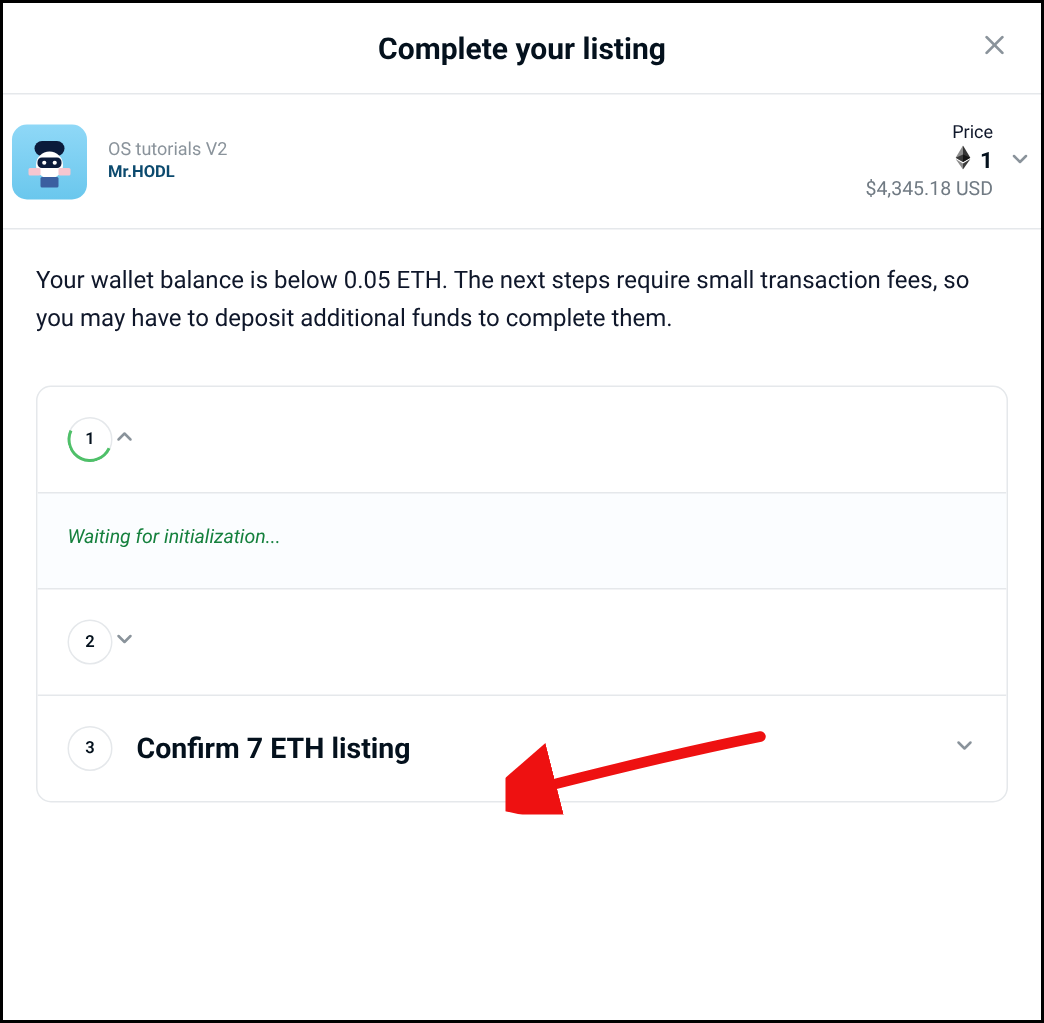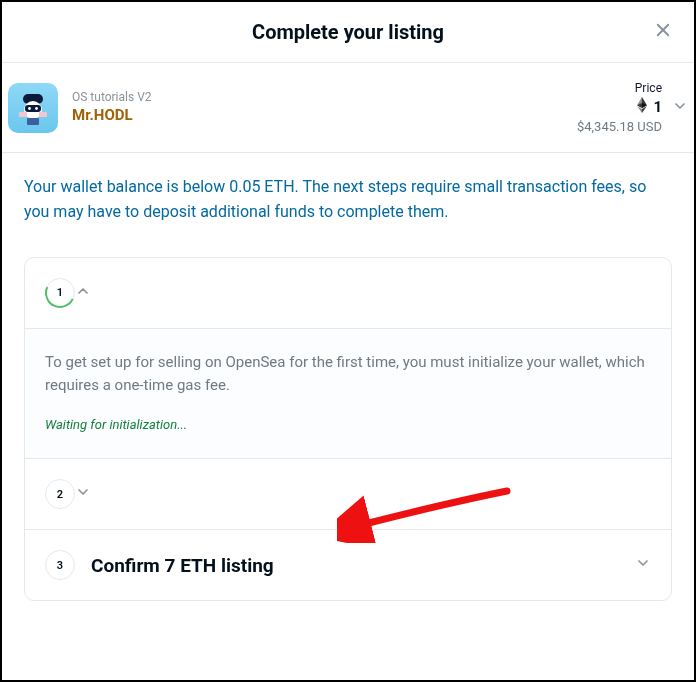--- a/index.html
+++ b/index.html
@@ -53,23 +53,23 @@
     .item-meta {
       margin-left: 14px;
       flex: 1;
     }
     .collection-name {
       font-size: 12px;
       color: #8a939b;
       margin-bottom: 2px;
     }
     .item-name {
-      font-size: 15px;
-      font-weight: 700;
-      color: #a16207;
+      font-size: 11px;
+      font-weight: 700;
+      color: #0c4a6e;
       margin-bottom: 2px;
     }
     .quantity {
       font-size: 13px;
       color: #707a83;
     }
     .price-block {
       text-align: right;
       margin-right: 10px;
     }
@@ -95,21 +95,21 @@
     }
     .chevron {
       color: #8a939b;
     }
     .body {
       padding: 22px;
       flex: 1;
     }
     .warning {
       font-size: 16px;
-      color: #0369a1;
+      color: #0f172a;
       line-height: 1.55;
       margin-bottom: 32px;
     }
     .steps {
       border: 1px solid #e5e8eb;
       border-radius: 10px;
       overflow: hidden;
     }
     .step {
       border-bottom: 1px solid #e5e8eb;
@@ -236,21 +236,20 @@
     <div class="step">
       <div class="step-header">
         <div class="step-badge active">1</div>
         <div class="step-chevron">
           <svg width="16" height="16" viewBox="0 0 24 24" fill="none" stroke="currentColor" stroke-width="2.5" stroke-linecap="round" stroke-linejoin="round">
               <polyline points="6 15 12 9 18 15"></polyline>
             </svg>
         </div>
       </div>
       <div class="step-body">
-        <div class="step-desc">To get set up for selling on OpenSea for the first time, you must initialize your wallet, which requires a one-time gas fee.</div>
         <div class="step-waiting">Waiting for initialization...</div>
       </div>
     </div>
 
     <div class="step">
       <div class="step-header">
         <div class="step-badge">2</div>
         <div class="step-chevron">
           <svg width="16" height="16" viewBox="0 0 24 24" fill="none" stroke="currentColor" stroke-width="2.5" stroke-linecap="round" stroke-linejoin="round">
               <polyline points="6 9 12 15 18 9"></polyline>

